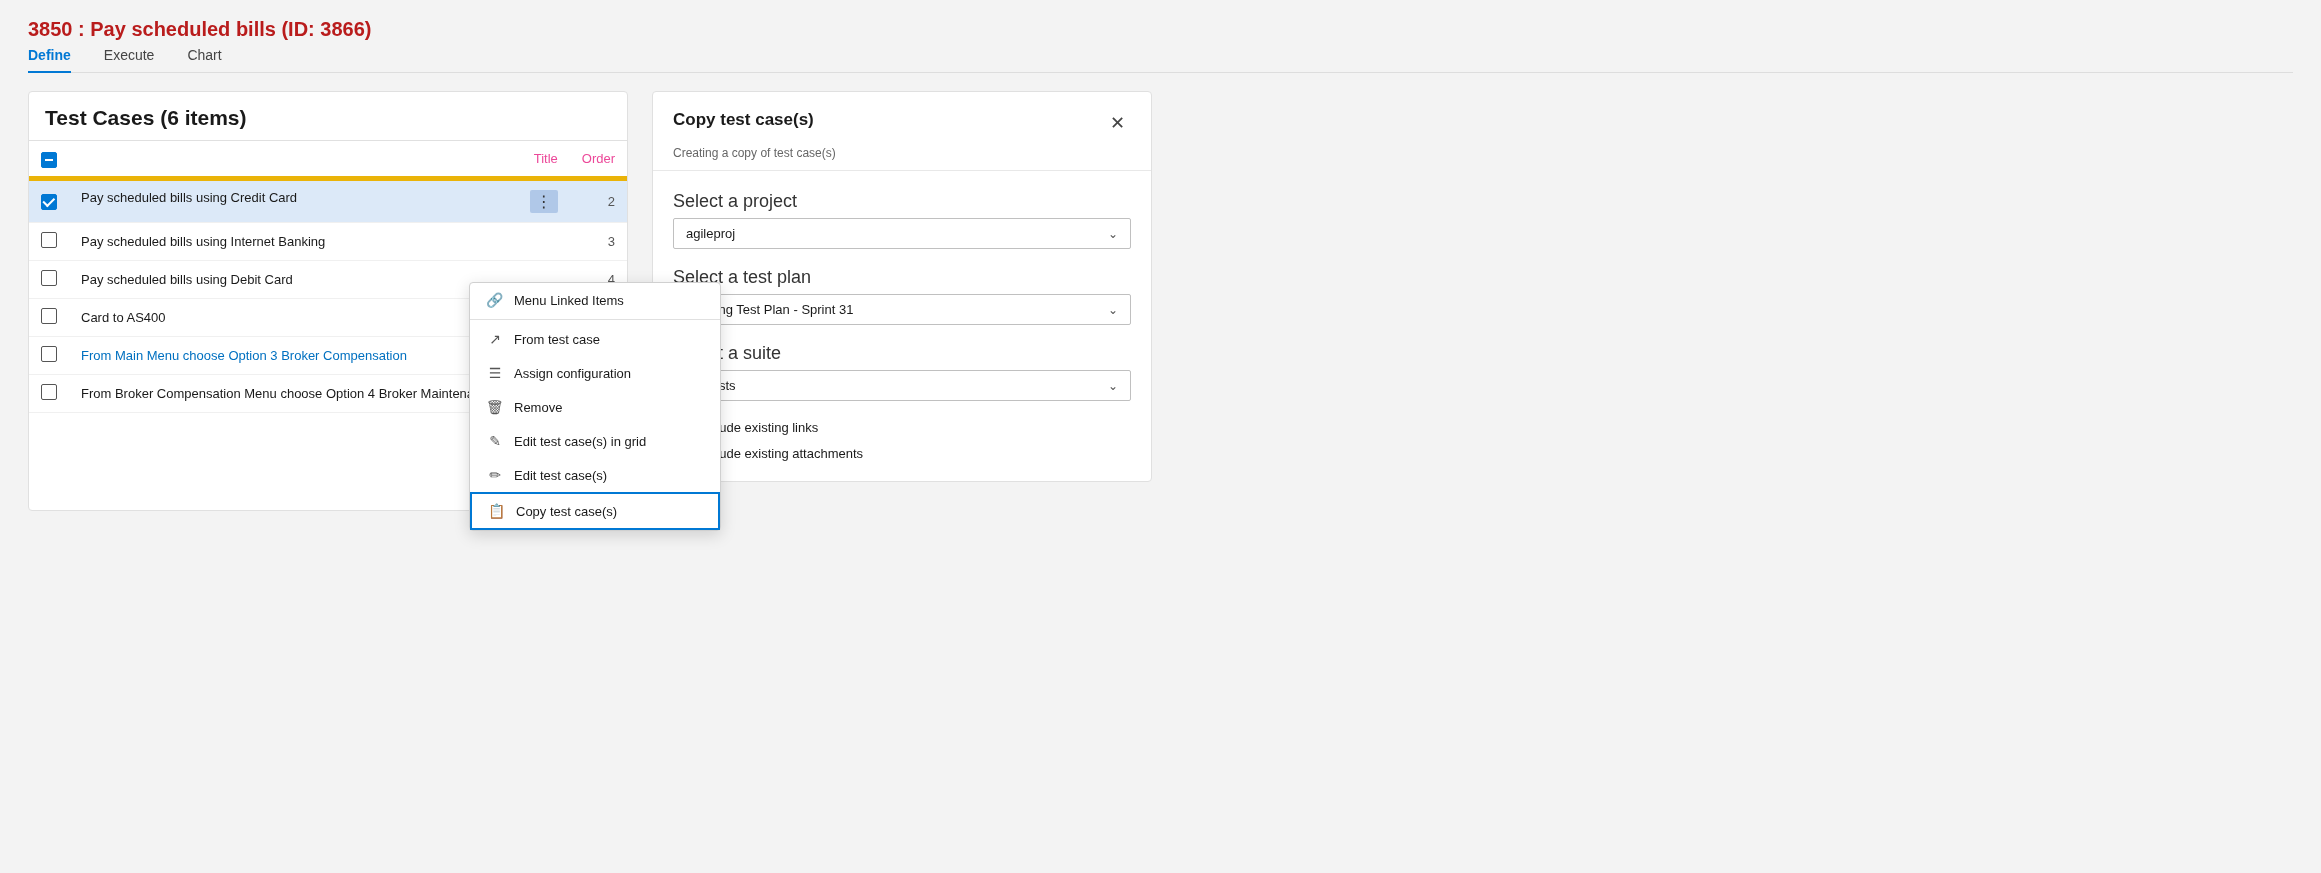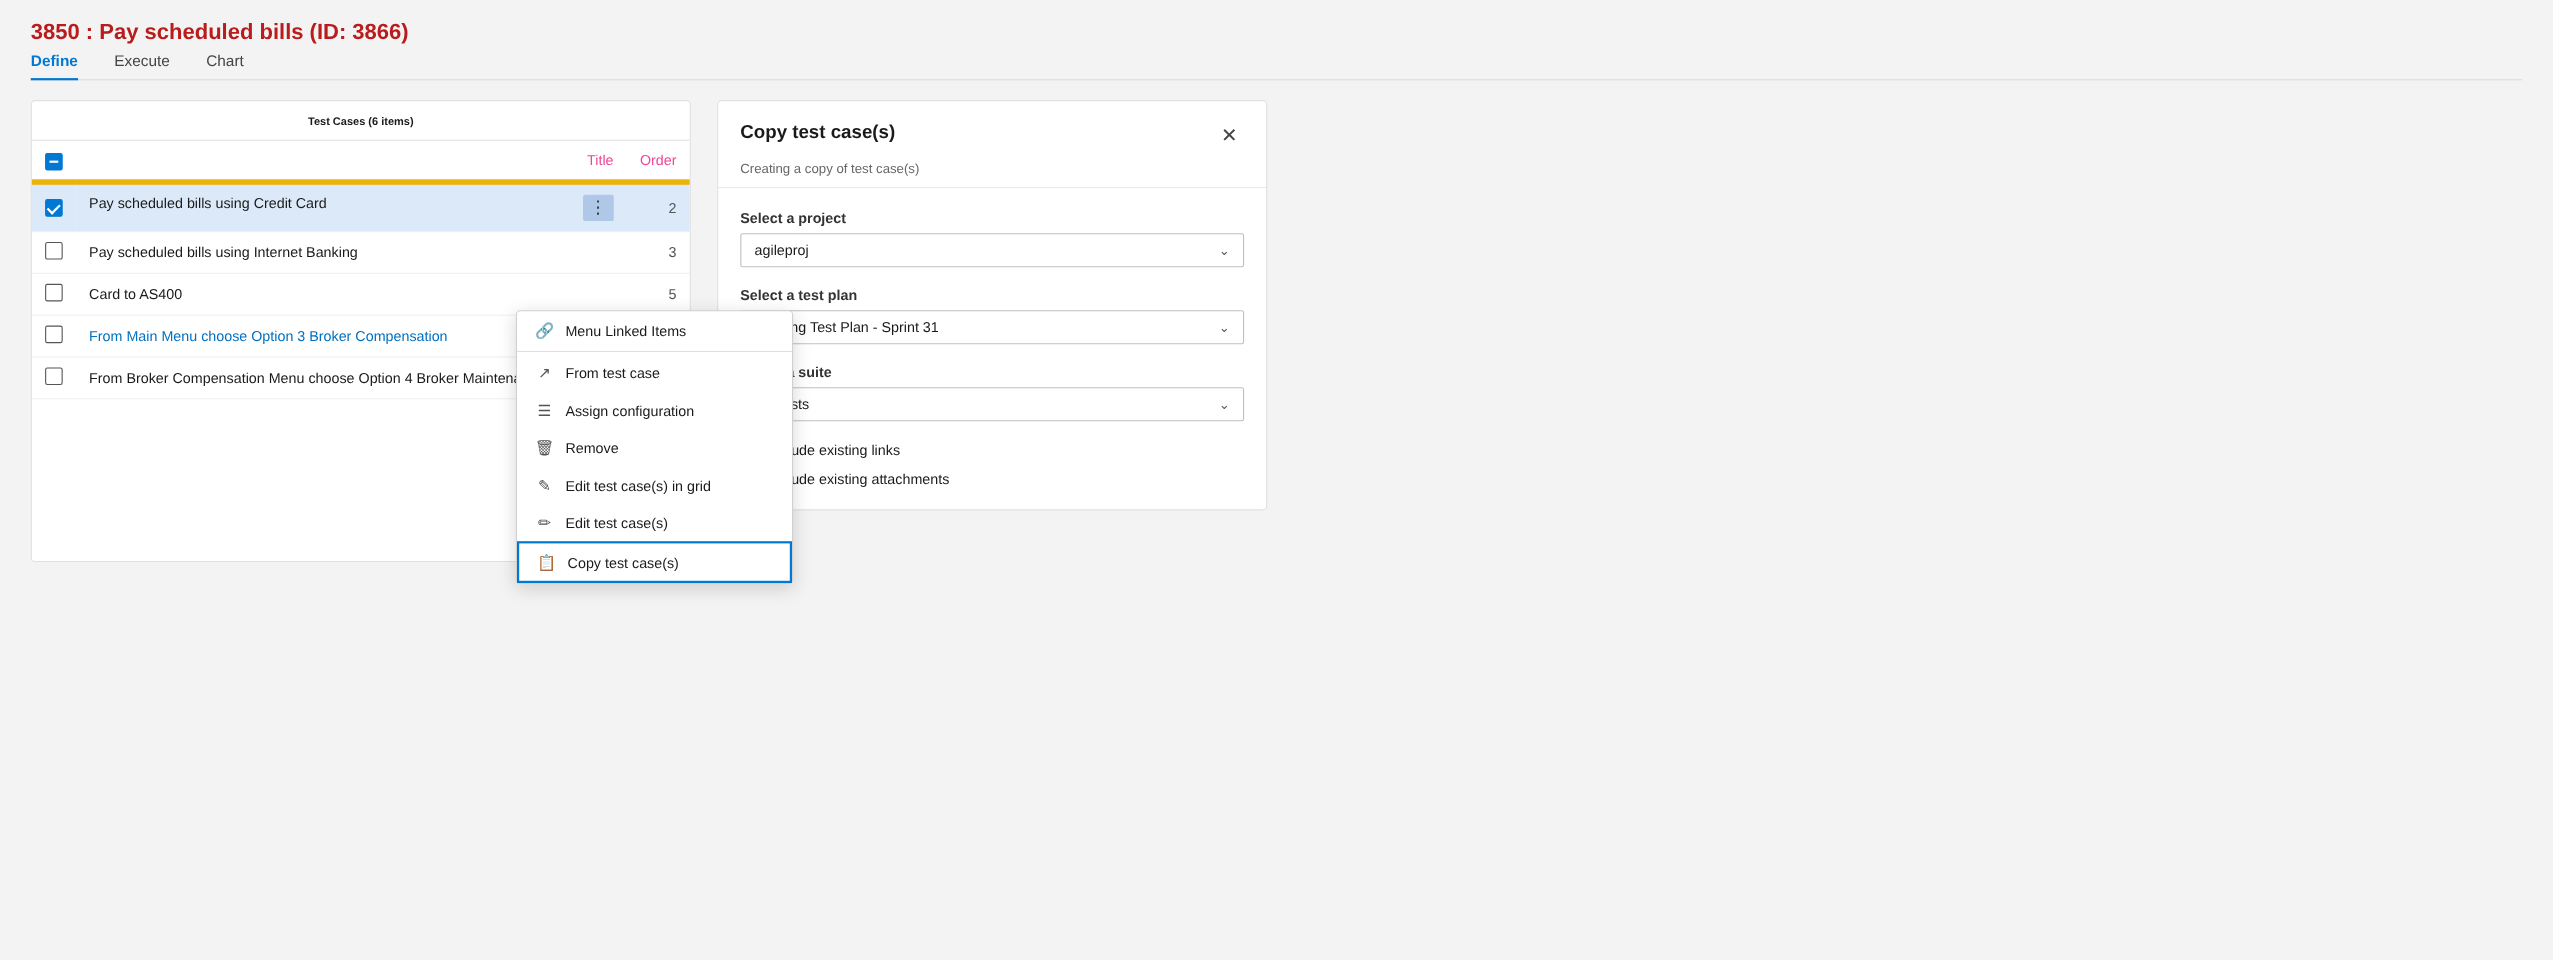--- a/index.html
+++ b/index.html
@@ -47,24 +47,23 @@
     .test-cases-panel {
       background: #fff;
       border: 1px solid #e0e0e0;
       border-radius: 4px;
       width: 600px;
       min-height: 420px;
       position: relative;
     }
     .panel-header {
       padding: 14px 16px 10px 16px;
-      font-size: 10px;
+      font-size: 21px;
       font-weight: 600;
       border-bottom: 1px solid #e0e0e0;
-      text-align: center;
     }
     .test-cases-table {
       width: 100%;
       border-collapse: collapse;
     }
     .test-cases-table th {
       text-align: right;
       padding: 8px 12px;
       font-size: 13px;
       font-weight: 500;
@@ -208,22 +207,22 @@
       color: #444;
       padding: 2px 6px;
     }
     .copy-panel-body {
       padding: 20px 20px 20px 20px;
     }
     .form-group {
       margin-bottom: 18px;
     }
     .form-label {
-      font-size: 13px;
-      font-weight: 700;
+      font-size: 18px;
+      font-weight: 400;
       color: #333;
       margin-bottom: 6px;
       display: block;
     }
     .form-select {
       width: 100%;
       padding: 7px 12px;
       border: 1px solid #c0c0c0;
       border-radius: 2px;
       font-size: 13px;
@@ -286,20 +285,25 @@
                 </span>Pay scheduled bills using Credit Card</td>
               <td class="order-col">2</td>
             </tr>
             <tr>
               <td class="checkbox-col"><div class="checkbox"></div></td>
               <td>Pay scheduled bills using Internet Banking</td>
               <td class="order-col">3</td>
             </tr>
             <tr>
               <td class="checkbox-col"><div class="checkbox"></div></td>
+              <td>Pay scheduled bills using Debit Card</td>
+              <td class="order-col">4</td>
+            </tr>
+            <tr>
+              <td class="checkbox-col"><div class="checkbox"></div></td>
               <td>Card to AS400</td>
               <td class="order-col">5</td>
             </tr>
             <tr>
               <td class="checkbox-col"><div class="checkbox"></div></td>
               <td><a class="link-text">From Main Menu choose Option 3 Broker Compensation</a></td>
               <td class="order-col">6</td>
             </tr>
             <tr>
               <td class="checkbox-col"><div class="checkbox"></div></td>

